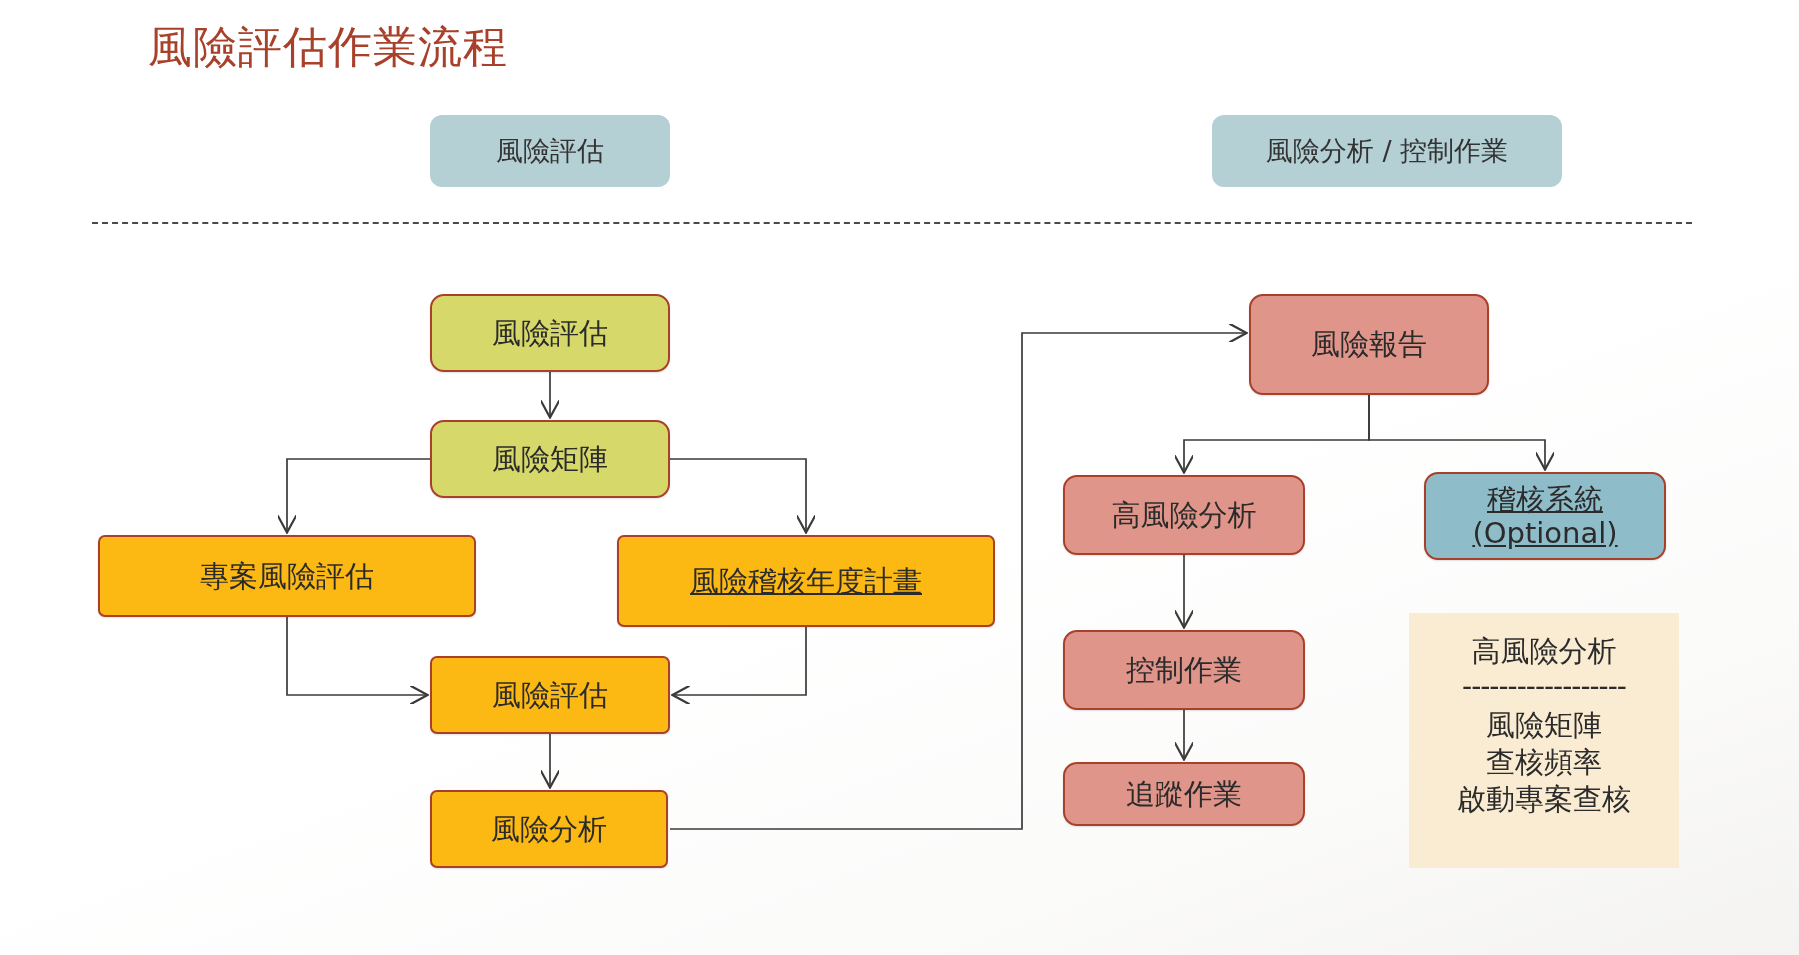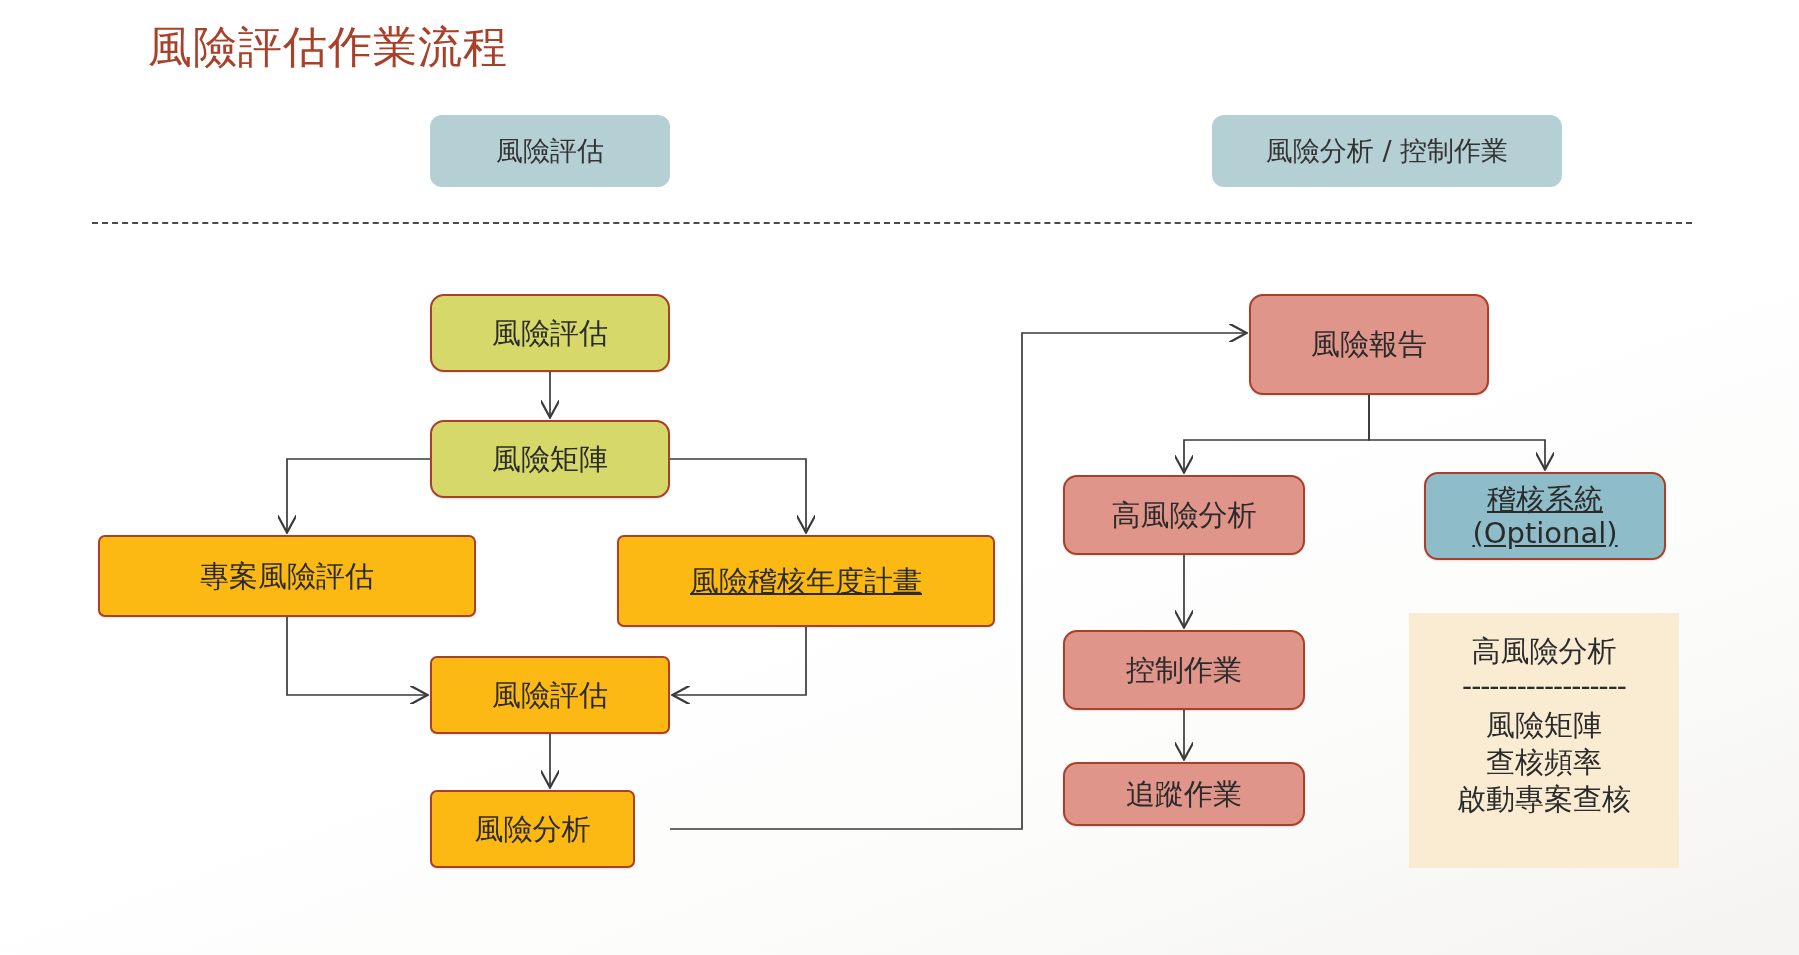--- a/index.html
+++ b/index.html
@@ -99,21 +99,21 @@
     line-height: 1.1;
     margin: 2px 0 4px 0;
   }
 
   
   #n-assess-top    { left: 430px; top: 294px;  width: 240px; height: 78px; }
   #n-matrix        { left: 430px; top: 420px;  width: 240px; height: 78px; }
   #n-proj-assess   { left: 98px;  top: 535px;  width: 378px; height: 82px; }
   #n-audit-plan    { left: 617px; top: 535px;  width: 378px; height: 92px; text-decoration: underline; }
   #n-assess-mid    { left: 430px; top: 656px;  width: 240px; height: 78px; }
-  #n-risk-analysis { left: 430px; top: 790px;  width: 205px; height: 78px; }
+  #n-risk-analysis { left: 430px; top: 790px;  width: 238px; height: 78px; }
 
   
   #n-report        { left: 1249px; top: 294px; width: 240px; height: 101px; }
   #n-high-risk     { left: 1063px; top: 475px; width: 242px; height: 80px; }
   #n-control       { left: 1063px; top: 630px; width: 242px; height: 80px; }
   #n-followup      { left: 1063px; top: 762px; width: 242px; height: 64px; }
   #n-audit-system  { left: 1424px; top: 472px; width: 242px; height: 88px; text-decoration: underline; }
   #note-audit-plan { left: 1409px; top: 613px; width: 270px; height: 255px; }
 </style>
 </head>

